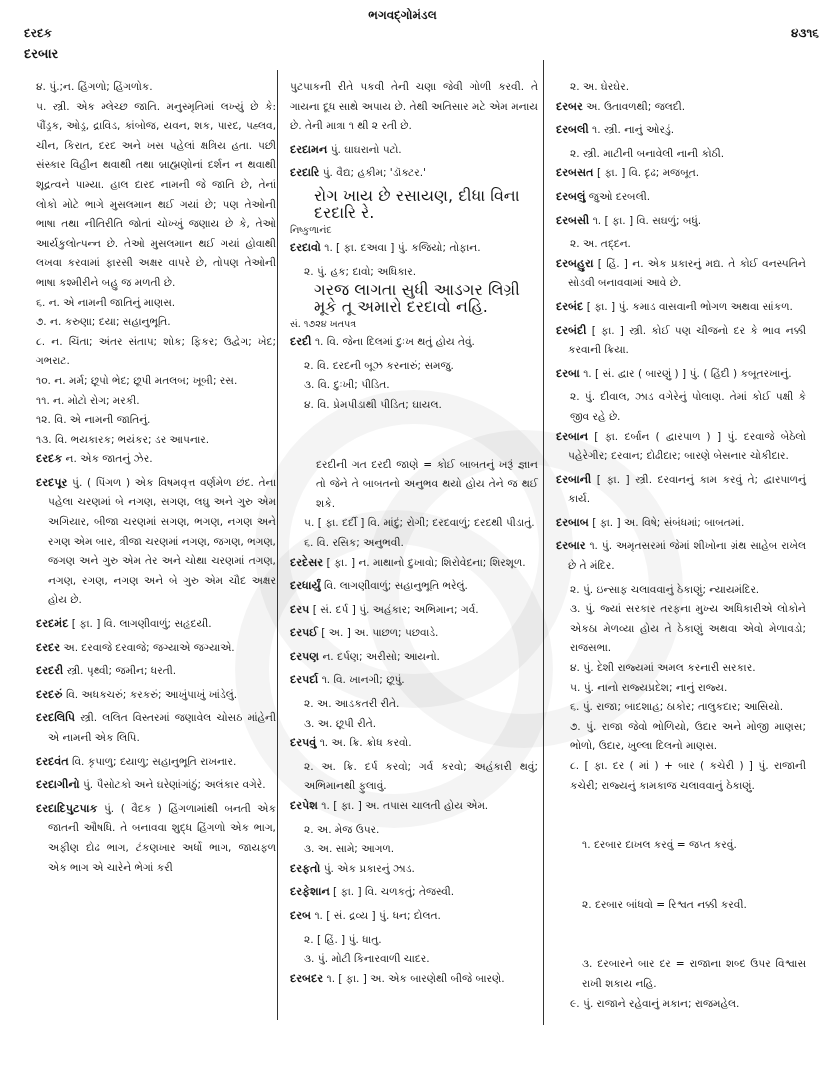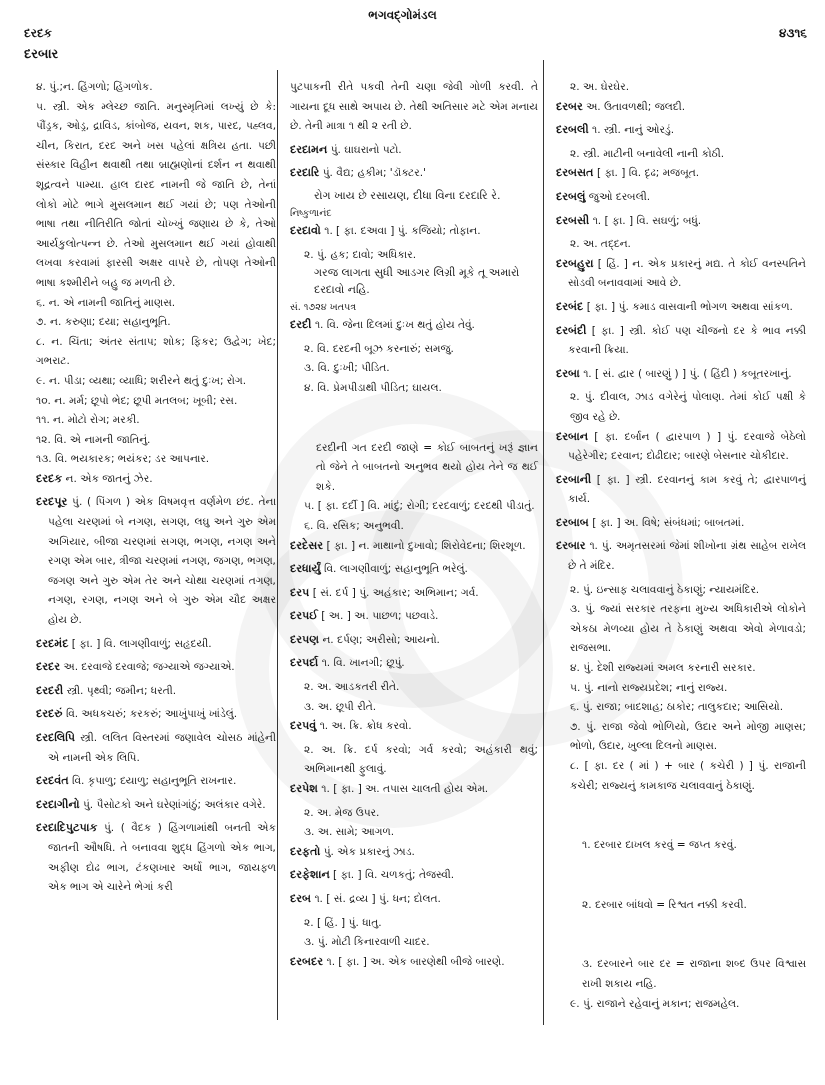--- a/index.html
+++ b/index.html
@@ -4,21 +4,21 @@
 <style>
   html, body { margin: 0; padding: 0; background: #ffffff; }
   body {
     width: 825px; height: 1085px; position: relative; overflow: hidden;
     font-family: "DejaVu Sans", sans-serif; color: #151515;
   }
   .header { position: absolute; top: 0; left: 0; width: 825px; height: 50px; }
   .guide-left { position: absolute; left: 24px; top: 26px; font-size: 12px; font-weight: bold; }
   .guide-left2 { position: absolute; left: 24px; top: 46px; font-size: 13px; font-weight: bold; }
   .running-title { position: absolute; left: 0; width: 805px; top: 8px; text-align: center; font-size: 12px; font-weight: bold; }
-  .page-number { position: absolute; right: 18px; top: 26px; font-size: 12px; font-weight: bold; }
+  .page-number { position: absolute; right: 6px; top: 26px; font-size: 12px; font-weight: bold; }
 
   .watermark {
     position: absolute; left: 215px; top: 390px; width: 400px; height: 400px; pointer-events: none;
   }
   .watermark div {
     position: absolute; border: 34px solid rgba(0,0,0,0.045); border-radius: 50%;
   }
 
   .col { position: absolute; top: 77px; font-size: 10.6px; line-height: 19.6px; }
   .col1 { left: 36px; width: 240px; }
@@ -26,21 +26,21 @@
   .col3 { left: 556px; width: 250px; }
   .divider { position: absolute; width: 1px; background: #333; }
   .div1 { left: 277px; top: 70px; height: 950px; }
   .div2 { left: 543px; top: 60px; height: 965px; }
 
   .entry { margin: 0 0 4px 0; text-align: justify; }
   .entry .hw { font-weight: bold; font-size: 11.2px; }
   .entry .body { }
   .sense { padding-left: 14px; text-indent: -0px; text-align: justify; }
   .sense.flush { padding-left: 0; }
-  .quote { padding-left: 24px; font-size: 11px; line-height: 17px; }
+  .quote { padding-left: 24px; font-size: 16px; line-height: 17px; }
   .quote-src { text-align: left; font-size: 9.6px; line-height: 17px; }
   .idiom { padding-left: 26px; margin-top: 40px; }
   .hang { padding-left: 12px; text-indent: -12px; }
 </style>
 </head>
 <body>
 
 <div class="header">
   <div class="guide-left">દરદક</div>
   <div class="guide-left2">દરબાર</div>
@@ -56,21 +56,20 @@
 
 <div class="divider div1"></div>
 <div class="divider div2"></div>
 
 <div class="col col1">
     <div class="sense flush">૪. પું.;ન. હિંગળો; હિંગળોક.</div>
     <div class="sense flush">૫. સ્ત્રી. એક મ્લેચ્છ જાતિ. મનુસ્મૃતિમાં લખ્યું છે કે: પૌંડ્રક, ઓડ્ર, દ્રાવિડ, કાંબોજ, યવન, શક, પારદ, પહ્લવ, ચીન, કિરાત, દરદ અને ખસ પહેલાં ક્ષત્રિય હતા. પછી સંસ્કાર વિહીન થવાથી તથા બ્રાહ્મણોનાં દર્શન ન થવાથી શૂદ્રત્વને પામ્યા. હાલ દારદ નામની જે જાતિ છે, તેનાં લોકો મોટે ભાગે મુસલમાન થઈ ગયાં છે; પણ તેઓની ભાષા તથા નીતિરીતિ જોતાં ચોખ્ખું જણાય છે કે, તેઓ આર્યકુલોત્પન્ન છે. તેઓ મુસલમાન થઈ ગયાં હોવાથી લખવા કરવામાં ફારસી અક્ષર વાપરે છે, તોપણ તેઓની ભાષા કશ્મીરીને બહુ જ મળતી છે.</div>
     <div class="sense flush">૬. ન. એ નામની જાતિનું માણસ.</div>
     <div class="sense flush">૭. ન. કરુણા; દયા; સહાનુભૂતિ.</div>
     <div class="sense flush">૮. ન. ચિંતા; અંતર સંતાપ; શોક; ફિકર; ઉદ્વેગ; ખેદ; ગભરાટ.</div>
-    <div class="sense flush">૯. ન. પીડા; વ્યથા; વ્યાધિ; શરીરને થતું દુઃખ; રોગ.</div>
     <div class="sense flush">૧૦. ન. મર્મ; છૂપો ભેદ; છૂપી મતલબ; ખૂબી; રસ.</div>
     <div class="sense flush">૧૧. ન. મોટો રોગ; મરકી.</div>
     <div class="sense flush">૧૨. વિ. એ નામની જાતિનું.</div>
     <div class="sense flush">૧૩. વિ. ભયકારક; ભયંકર; ડર આપનાર.</div>
     <div class="entry hang"><span class="hw">દરદક</span> <span class="body">ન. એક જાતનું ઝેર.</span></div>
     <div class="entry hang"><span class="hw">દરદપૂર</span> <span class="body">પું. ( પિંગળ ) એક વિષમવૃત્ત વર્ણમેળ છંદ. તેના પહેલા ચરણમાં બે નગણ, સગણ, લઘુ અને ગુરુ એમ અગિયાર, બીજા ચરણમાં સગણ, ભગણ, નગણ અને રગણ એમ બાર, ત્રીજા ચરણમાં નગણ, જગણ, ભગણ, જગણ અને ગુરુ એમ તેર અને ચોથા ચરણમાં તગણ, નગણ, રગણ, નગણ અને બે ગુરુ એમ ચૌદ અક્ષર હોય છે.</span></div>
     <div class="entry hang"><span class="hw">દરદમંદ</span> <span class="body">[ ફા. ] વિ. લાગણીવાળું; સહૃદયી.</span></div>
     <div class="entry hang"><span class="hw">દરદર</span> <span class="body">અ. દરવાજે દરવાજે; જગ્યાએ જગ્યાએ.</span></div>
     <div class="entry hang"><span class="hw">દરદરી</span> <span class="body">સ્ત્રી. પૃથ્વી; જમીન; ધરતી.</span></div>
     <div class="entry hang"><span class="hw">દરદરું</span> <span class="body">વિ. અધકચરું; કરકરું; આખુંપાખું ખાંડેલું.</span></div>

